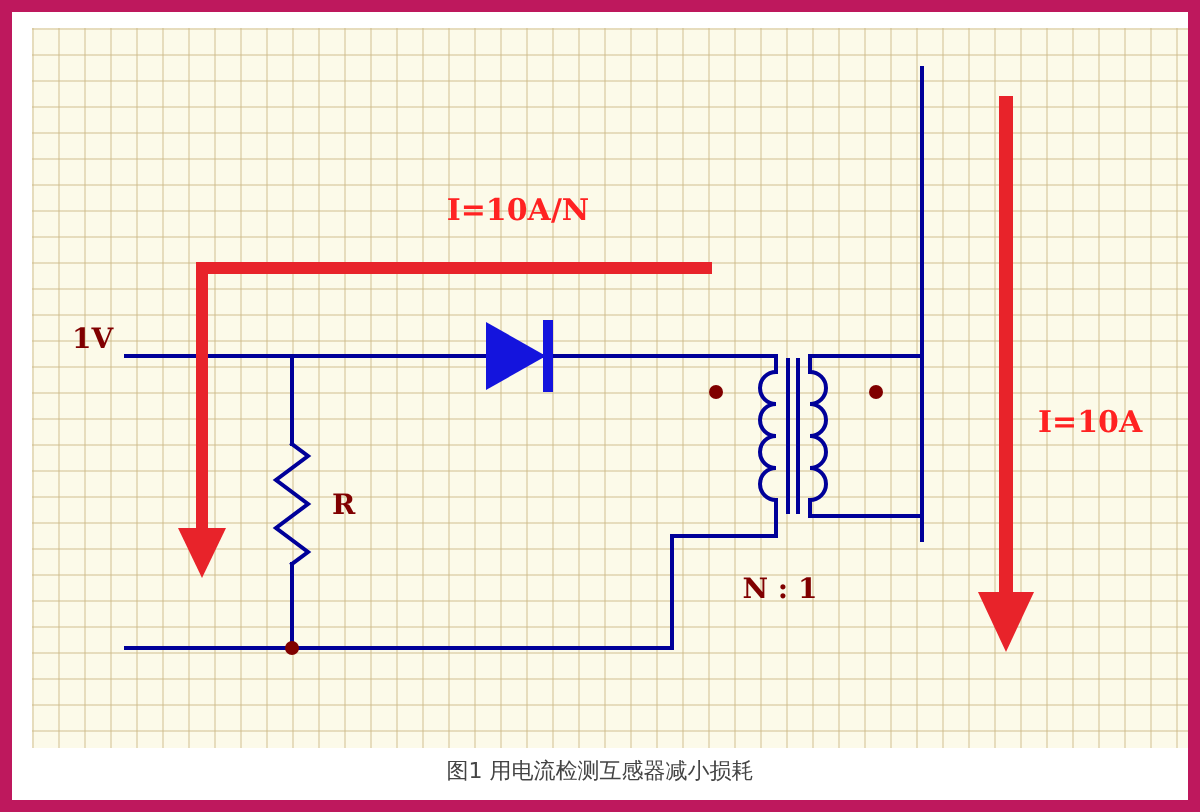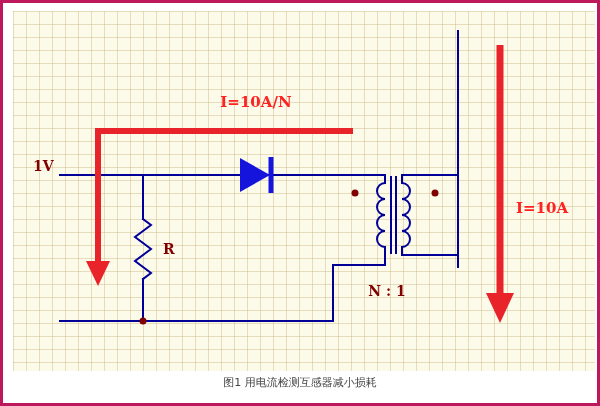--- a/index.html
+++ b/index.html
@@ -1,18 +1,18 @@
 <!DOCTYPE html>
 <html><head>
 <meta charset="utf-8">
 <style>
   html,body{margin:0;padding:0;background:#fff;}
   .page{
     position:relative;width:600px;height:406px;background:#ffffff;
-    font-family:"DejaVu Sans",sans-serif;overflow:hidden;border:3px solid #be185d;box-sizing:border-box;
+    font-family:"DejaVu Sans",sans-serif;overflow:hidden;border:6px solid #be185d;box-sizing:border-box;
   }
   .grid-area{
     position:absolute;left:10px;top:8px;width:582px;height:360px;
     background-color:#fcfae9;
     background-image:
       linear-gradient(to right, rgba(205,185,135,.45) 1px, transparent 1px),
       linear-gradient(to bottom, rgba(205,185,135,.45) 1px, transparent 1px);
     background-size:13px 13px;
   }
   .grid-area svg{position:absolute;left:0;top:0;display:block;}

